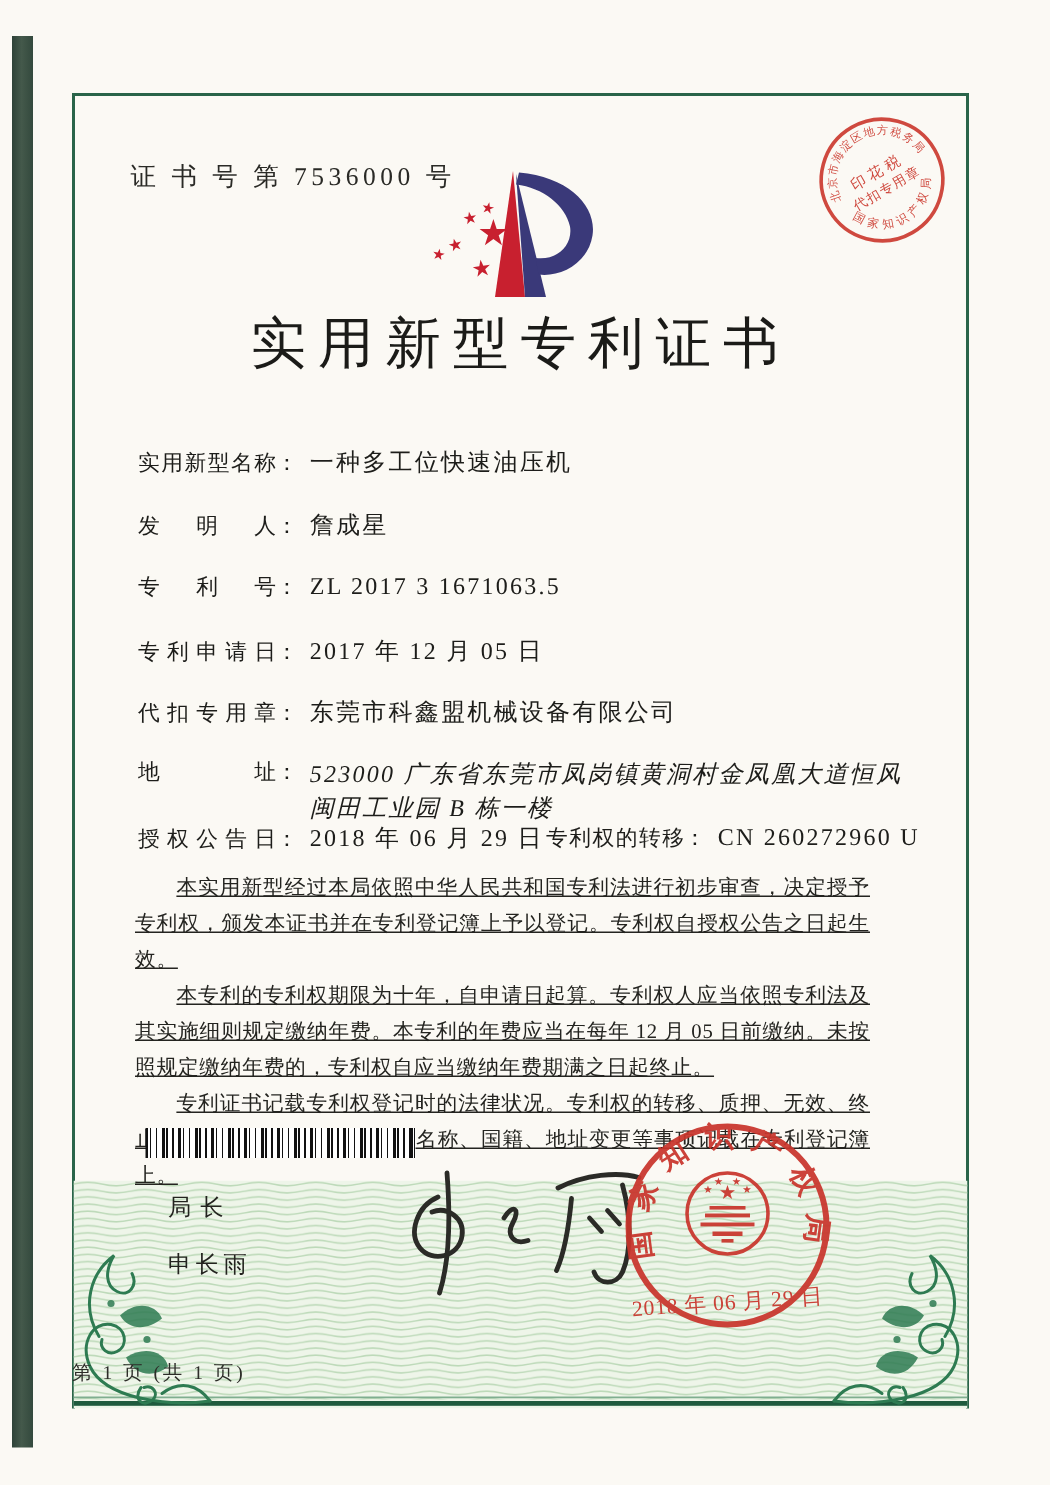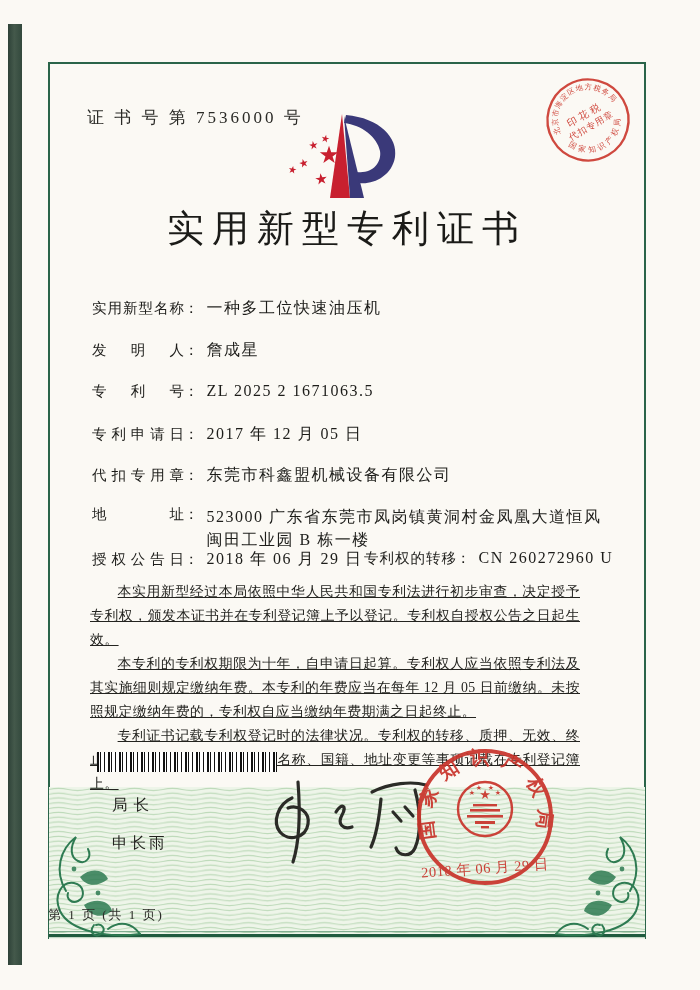--- a/index.html
+++ b/index.html
@@ -24,21 +24,21 @@
 
   .title { position:absolute; left:48px; top:204px; width:598px; text-align:center;
            font-size:37px; font-weight:400; letter-spacing:8px; color:#1b1b18; }
 
   .row { position:absolute; left:92px; width:560px; color:#1d1d1a; white-space:nowrap; }
   .r1{top:298px} .r2{top:340px} .r3{top:382px} .r4{top:424px} .r5{top:465px} .r6{top:505px} .r7{top:549px}
   .lbl { display:inline-block; width:92px; text-align:justify; text-align-last:justify;
          font-size:14.5px; }
   .colon { font-size:14.5px; margin-right:8px; }
   .val { font-size:16px; letter-spacing:1.5px; }
-  .val-addr { display:inline-block; width:412px; vertical-align:top; white-space:normal; line-height:23px; }
+  .val-addr { display:inline-block; width:412px; vertical-align:top; white-space:normal; line-height:23px;font-style:italic; }
   .pair2 { position:absolute; left:272px; top:0; }
 
   .body-text { position:absolute; left:90px; top:580px; width:490px; color:#242420;
                font-size:13.8px; line-height:24px; letter-spacing:.5px; text-align:justify;text-decoration:underline; }
   .body-text p { text-indent:2em; }
 
   .barcode { position:absolute; left:97px; top:752px; width:180px; height:20px;
              background:repeating-linear-gradient(90deg,#111 0 2px,#fff 2px 3px,#111 3px 4px,#fff 4px 7px,#111 7px 8px,#fff 8px 11px); }
 
   .band { position:absolute; left:49px; top:787px; width:596px; height:152px; }
@@ -136,21 +136,21 @@
 
   <div class="title">实用新型专利证书</div>
 
   <div class="row r2">
     <span class="lbl">发明人</span><span class="colon">：</span><span class="val">詹成星</span>
   </div>
   <div class="row r1">
     <span class="lbl">实用新型名称</span><span class="colon">：</span><span class="val">一种多工位快速油压机</span>
   </div>
   <div class="row r3">
-    <span class="lbl">专利号</span><span class="colon">：</span><span class="val">ZL 2025 2 1671063.5</span>
+    <span class="lbl">专利号</span><span class="colon">：</span><span class="val">ZL 2017 3 1671063.5</span>
   </div>
   <div class="row r4">
     <span class="lbl">专利申请日</span><span class="colon">：</span><span class="val">2017 年 12 月 05 日</span>
   </div>
   <div class="row r5">
     <span class="lbl">代扣专用章</span><span class="colon">：</span><span class="val">东莞市科鑫盟机械设备有限公司</span>
   </div>
   <div class="row r6">
     <span class="lbl">地址</span><span class="colon">：</span><span class="val val-addr">523000 广东省东莞市凤岗镇黄洞村金凤凰大道恒风闽田工业园 B 栋一楼</span>
   </div>

